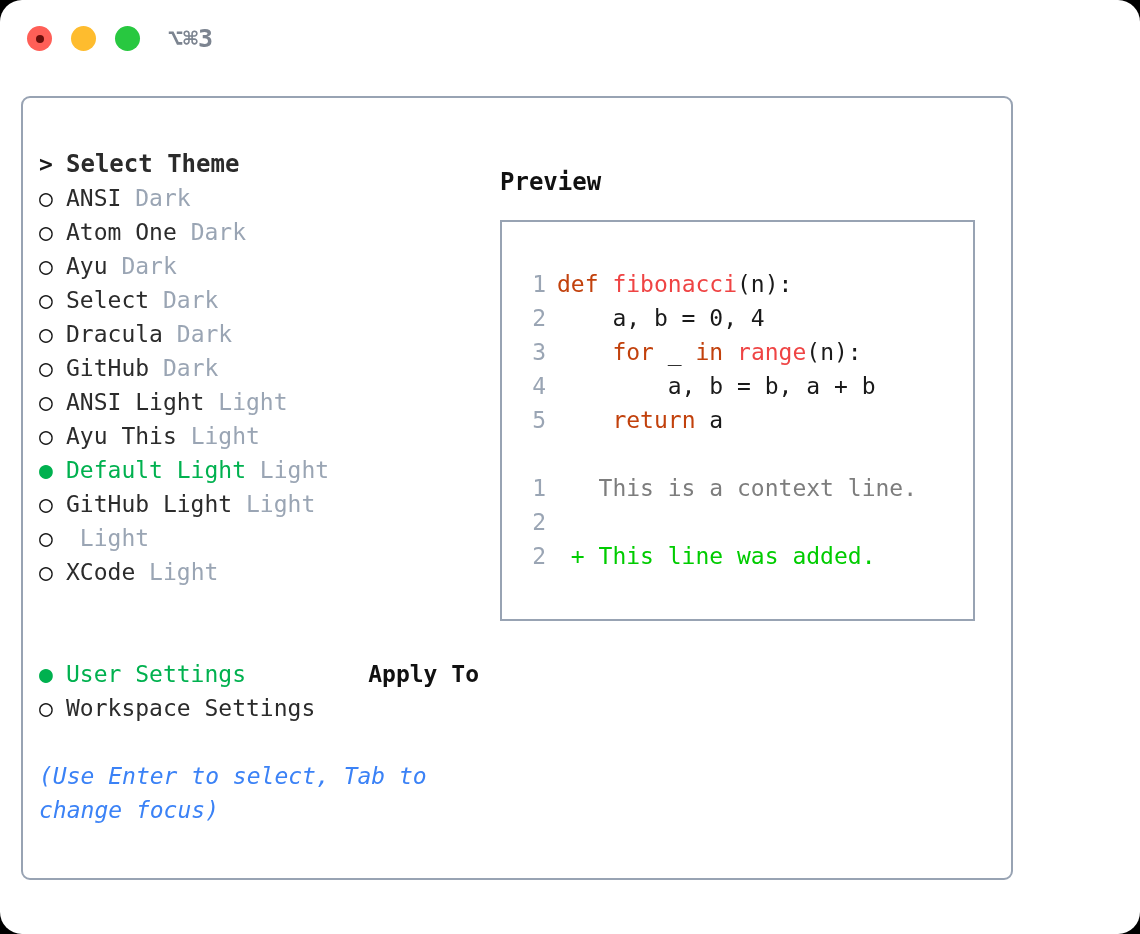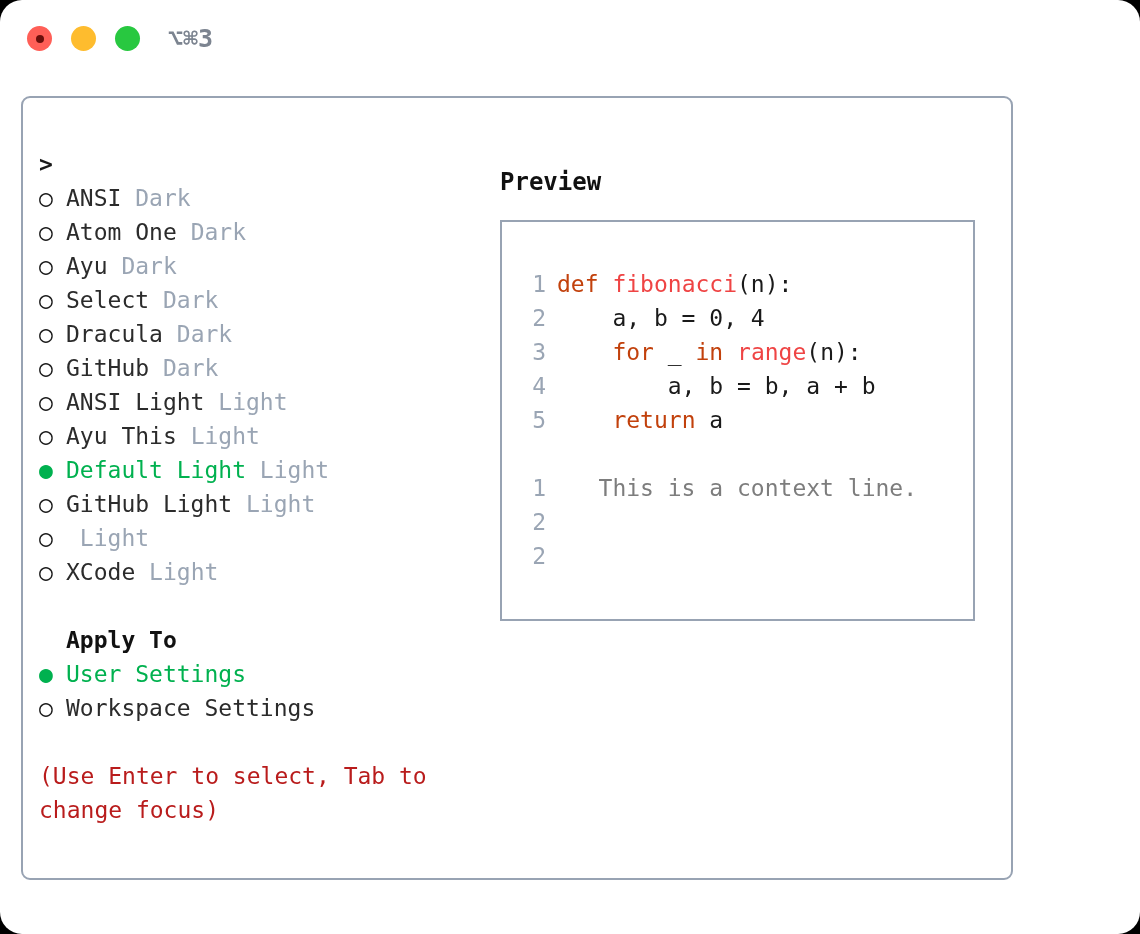--- a/index.html
+++ b/index.html
@@ -123,31 +123,33 @@
 
   .section-head {
     height: 34px;
     font-size: 23px;
     line-height: 34px;
     color: #111111;
     font-weight: bold;
     display: flex;
     align-items: flex-end;
     white-space: pre;
+    flex-direction: column;
   }
 
   .spacer-row { height: 34px; }
 
   .hint {
     margin-top: 34px;
     font-size: 23px;
     line-height: 34px;
-    color: #b91c1c;
+    color: #3b82f6;
     width: 410px;
     white-space: pre-wrap;
+    font-style: italic;
   }
 
   
   .right-col {
     position: absolute;
     left: 477px;
     top: 67px;
     width: 490px;
   }
   .preview-title {
@@ -210,20 +212,21 @@
     </div>
     <div class="window-title">⌥⌘3</div>
   </div>
 
   <div class="panel">
 
     <div class="left-col">
 
       <div class="row title-row">
         <span class="marker marker-prompt">&gt;</span>
+        <span class="label">Select Theme</span>
       </div>
 
       <div id="theme-items">
           <div class="row"><span class="marker marker-empty">○</span><span class="label">ANSI</span><span class="suffix"> Dark</span></div>
           <div class="row"><span class="marker marker-empty">○</span><span class="label">Atom One</span><span class="suffix"> Dark</span></div>
           <div class="row"><span class="marker marker-empty">○</span><span class="label">Ayu</span><span class="suffix"> Dark</span></div>
           <div class="row"><span class="marker marker-empty">○</span><span class="label">Select</span><span class="suffix"> Dark</span></div>
           <div class="row"><span class="marker marker-empty">○</span><span class="label">Dracula</span><span class="suffix"> Dark</span></div>
           <div class="row"><span class="marker marker-empty">○</span><span class="label">GitHub</span><span class="suffix"> Dark</span></div>
           <div class="row"><span class="marker marker-empty">○</span><span class="label">ANSI Light</span><span class="suffix"> Light</span></div>
@@ -257,20 +260,20 @@
               <div class="code-line"><span class="lno">1</span><span class="tok-kw">def </span><span class="tok-fn">fibonacci</span><span class="tok-txt">(n):</span></div>
               <div class="code-line"><span class="lno">2</span><span class="tok-txt">    a, b = 0, 4</span></div>
               <div class="code-line"><span class="lno">3</span><span class="tok-txt">    </span><span class="tok-kw">for</span><span class="tok-txt"> _ </span><span class="tok-kw">in</span><span class="tok-txt"> </span><span class="tok-fn">range</span><span class="tok-txt">(n):</span></div>
               <div class="code-line"><span class="lno">4</span><span class="tok-txt">        a, b = b, a + b</span></div>
               <div class="code-line"><span class="lno">5</span><span class="tok-txt">    </span><span class="tok-kw">return</span><span class="tok-txt"> a</span></div>
             </div>
           <div class="code-blank"></div>
           <div id="diff-lines">
               <div class="code-line"><span class="lno">1</span><span class="tok-ctx">   This is a context line.</span></div>
               <div class="code-line"><span class="lno">2</span></div>
-              <div class="code-line"><span class="lno">2</span></div>
+              <div class="code-line"><span class="lno">2</span><span class="tok-add"> + This line was added.</span></div>
             </div>
         </div>
       </div>
     </div>
 
   </div>
 </div>
 
 </body></html>

